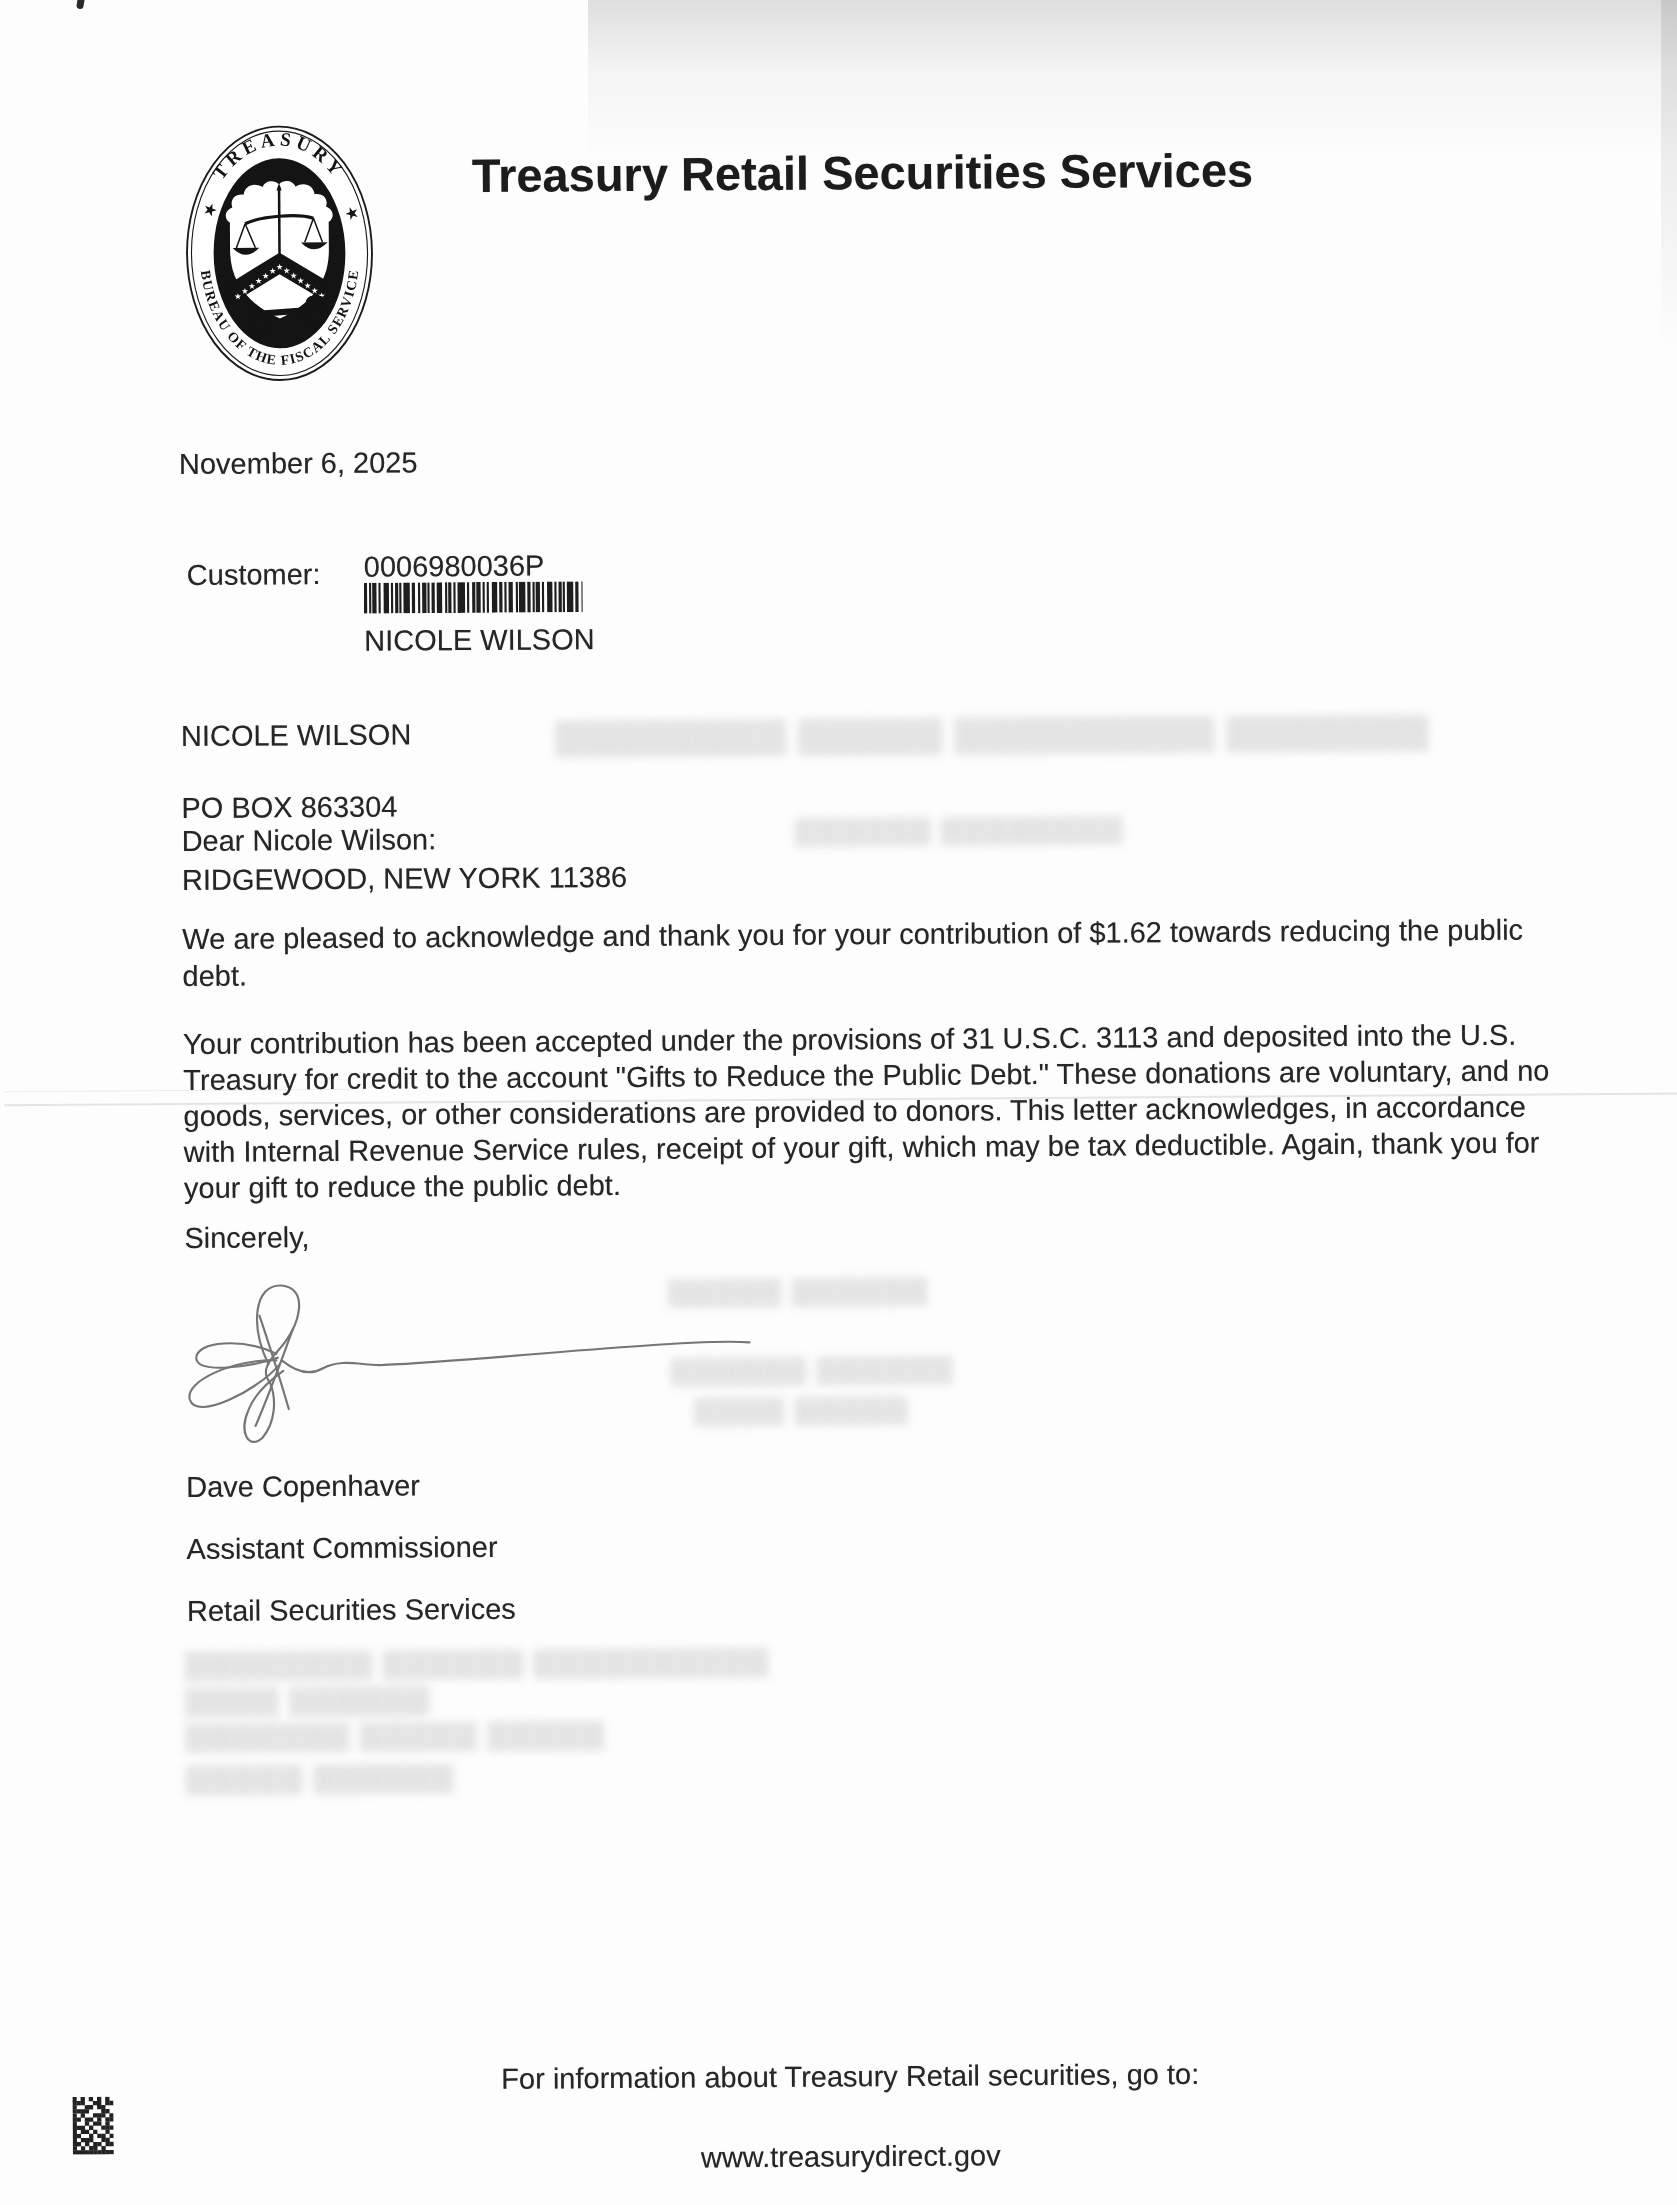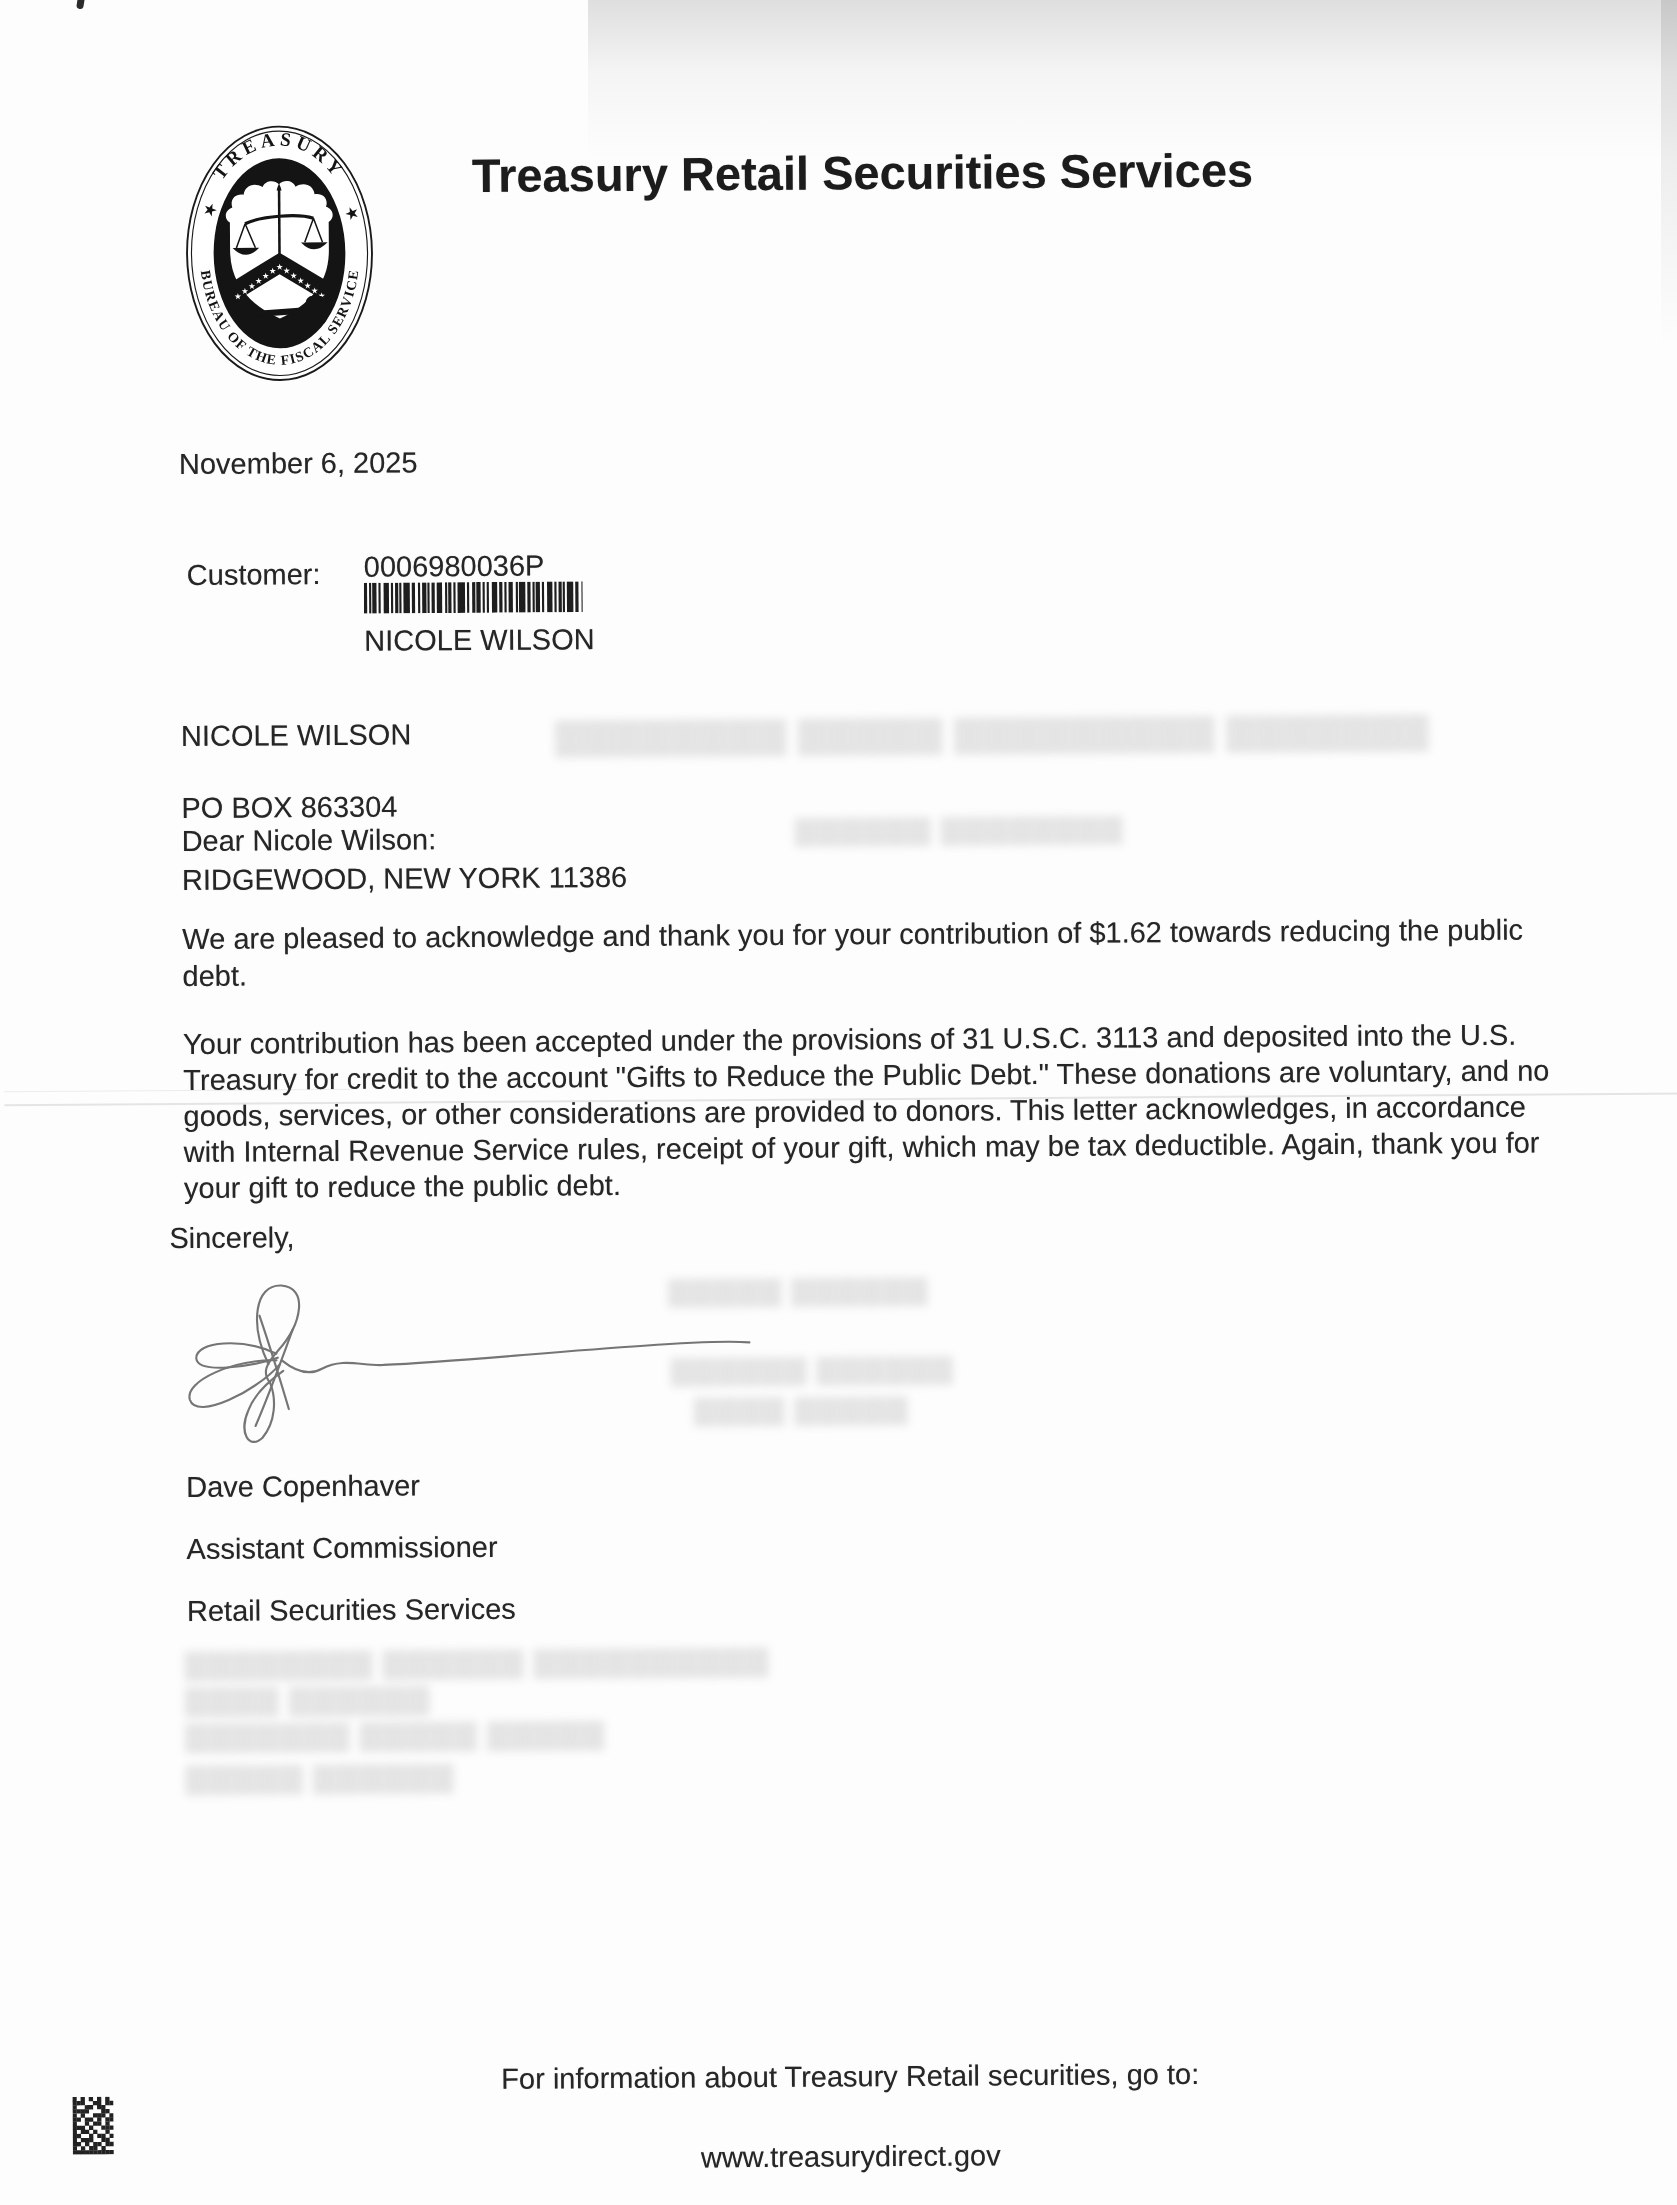--- a/index.html
+++ b/index.html
@@ -12,21 +12,21 @@
   .title{left:474px;top:122px;font-size:47px;line-height:49px;font-weight:bold;color:#1c1c1c;letter-spacing:0;}
   .date{left:179px;top:446px;}
   .cust-label{left:186px;top:513px;margin-top:44px;}
   .cust-values{left:363px;top:513px;line-height:37px;}
   .barcode1d{position:absolute;left:363px;top:584px;}
   .recipient{left:179px;top:682px;line-height:36px;}
   .salutation{left:179px;top:823px;}
   .para{left:179px;width:1376px;}
   .para1{top:892px;}
   .para2{top:997px;line-height:36px;}
-  .closing{left:164px;top:1220px;}
+  .closing{left:179px;top:1220px;}
   .signature{position:absolute;left:170px;top:1266px;}
   .signer{left:179px;top:1441px;line-height:31px;}
   .footer{left:0;top:2021px;width:1678px;text-align:center;line-height:40px;}
   .seal{position:absolute;left:186px;top:124px;}
   .datamatrix{position:absolute;left:61px;top:2096px;}
   .ghost{position:absolute;font-weight:700;color:#8e8e8e;opacity:.22;filter:blur(4px);
          letter-spacing:2px;white-space:nowrap;font-size:27px;}
   .g0{left:554px;top:719px;font-size:35px;}
   .g1{left:793px;top:819px;}
   .g2{left:663px;top:1279px;}

